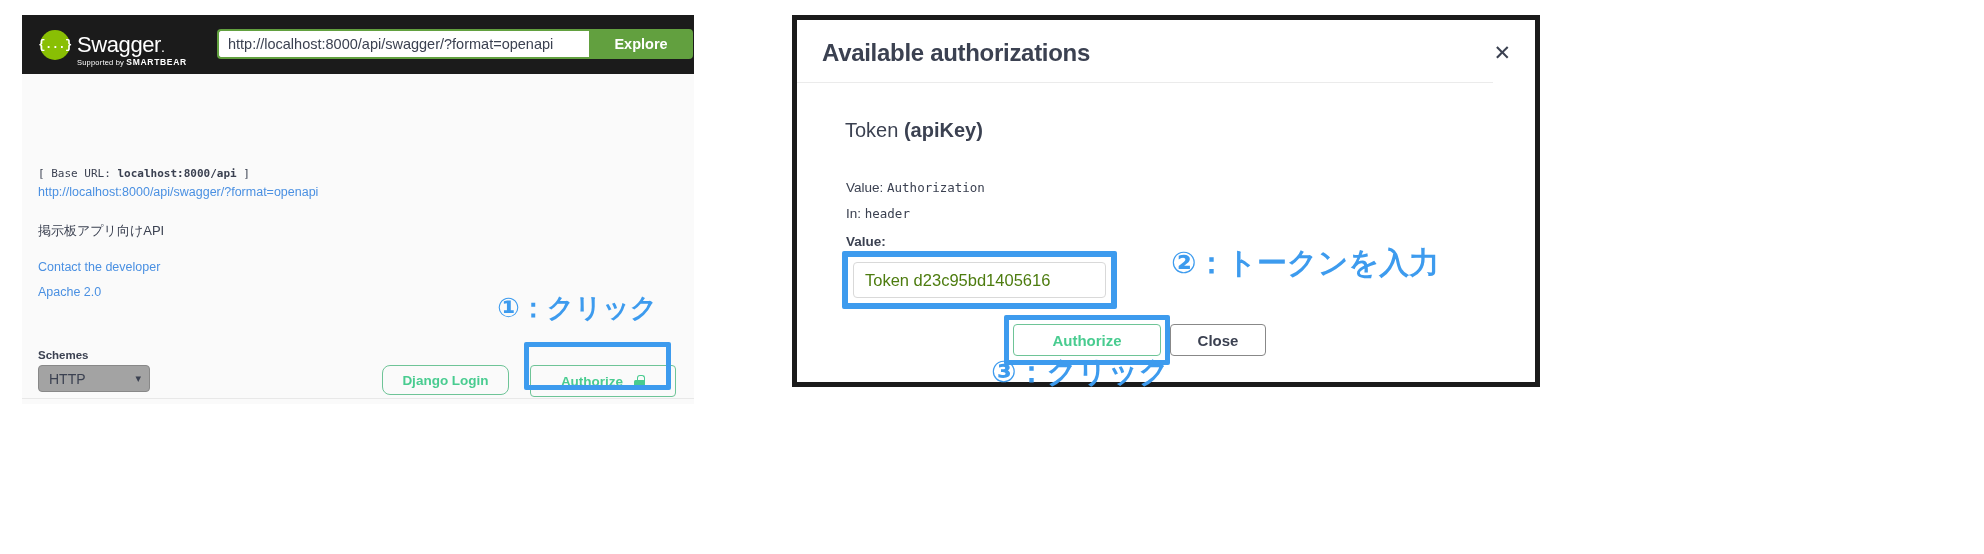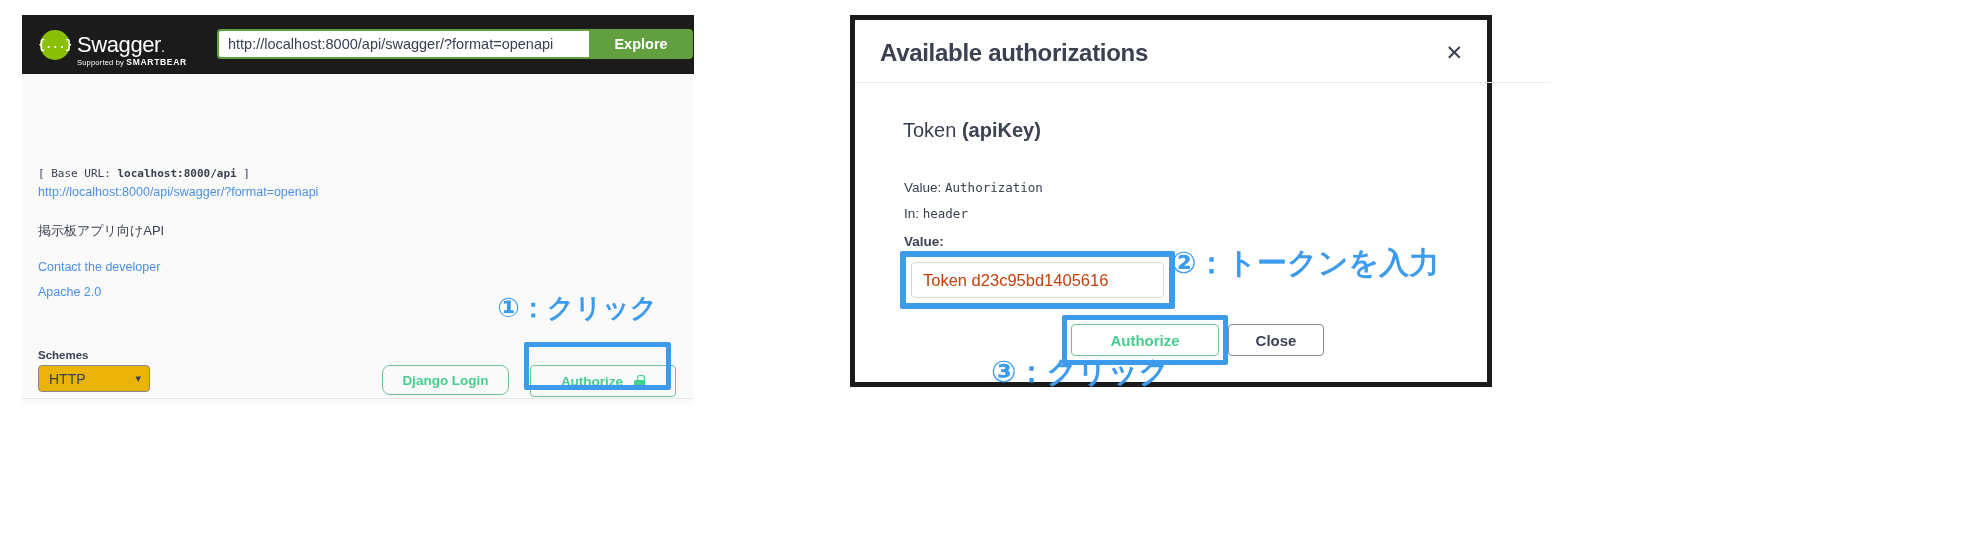--- a/index.html
+++ b/index.html
@@ -46,21 +46,21 @@
   .api-baseurl b{font-weight:bold;}
   .api-link{color:#4a90e2;font-size:12.5px;text-decoration:none;}
   .api-spec-link{position:absolute;left:16px;top:111px;}
   .api-desc{position:absolute;left:16px;top:148px;font-size:13px;color:#3b4151;}
   .api-contact{position:absolute;left:16px;top:186px;}
   .api-license{position:absolute;left:16px;top:211px;}
 
   .scheme-wrap{position:absolute;left:0;top:329px;width:672px;height:56px;background:#fafafa;}
   .schemes-label{position:absolute;left:16px;top:5px;font-size:11.5px;color:#3b4151;font-weight:600;}
   .schemes-select{position:absolute;left:16px;top:21px;width:112px;height:27px;
-                  border:1px solid #888888;border-radius:4px;background:#eab308;
+                  border:1px solid #888888;border-radius:4px;background:#a3a3a3;
                   font-size:14px;color:#3b4151;display:flex;align-items:center;
                   justify-content:space-between;padding:0 8px 0 10px;box-sizing:border-box;
                   cursor:pointer;}
   .caret{font-size:11px;color:#3b4151;}
   .django-btn{position:absolute;left:360px;top:21px;width:127px;height:30px;
               border:1.5px solid #6ec497;border-radius:8px;background:transparent;
               color:#49cc90;font-size:13.5px;font-weight:bold;cursor:pointer;
               font-family:"Liberation Sans",sans-serif;}
   .authorize-btn{position:absolute;left:508px;top:21px;width:144px;height:30px;
                  border:1.5px solid #6ec497;border-radius:4px;background:transparent;
@@ -79,40 +79,40 @@
   
   #hl-authorize{position:absolute;left:524px;top:342px;width:147px;height:48px;
                 border:5px solid #3d9bee;border-radius:2px;box-sizing:border-box;}
 
   
   #annot1{position:absolute;left:497px;top:290px;font-size:27px;color:#3d9bee;
           font-weight:bold;letter-spacing:0px;white-space:nowrap;
           font-family:"DejaVu Sans","Liberation Sans",sans-serif;}
 
   
-  #right-panel{position:absolute;left:850px;top:15px;width:642px;height:372px;
+  #right-panel{position:absolute;left:792px;top:15px;width:748px;height:372px;
                background:#ffffff;border:5px solid #1b1b1b;box-sizing:border-box;}
   .modal-header{position:absolute;left:0;top:0;width:696px;height:63px;
                 border-bottom:1px solid #ebebeb;box-sizing:border-box;}
   .modal-title{position:absolute;left:25px;top:19px;font-size:24px;color:#3b4151;
                font-weight:600;letter-spacing:-0.3px;}
   .modal-close{position:absolute;right:24px;top:22px;font-size:21px;color:#3b4151;
                font-weight:bold;cursor:pointer;line-height:1;}
   .scheme-title{position:absolute;left:48px;top:99px;font-size:20px;color:#3b4151;
                 font-weight:400;}
   .scheme-title b{font-weight:bold;}
   .kv{position:absolute;left:49px;font-size:13.5px;color:#3b4151;}
   .kv .mono{font-family:"DejaVu Sans Mono","Liberation Mono",monospace;font-size:12.5px;}
   #kv-name{top:160px;}
   #kv-in{top:186px;text-align:center;}
   .value-label{position:absolute;left:49px;top:214px;font-size:13.5px;color:#3b4151;
                font-weight:bold;}
   .token-input{position:absolute;left:56px;top:242px;width:253px;height:36px;
                border:1px solid #d9d9d9;border-radius:4px;background:#ffffff;
-               color:#c2410c;font-size:16.5px;padding:0 11px;box-sizing:border-box;
+               color:#4d7c0f;font-size:16.5px;padding:0 11px;box-sizing:border-box;
                outline:none;font-family:"Liberation Sans",sans-serif;}
   #hl-token{position:absolute;left:45px;top:231px;width:275px;height:58px;
             border:6px solid #3d9bee;border-radius:2px;box-sizing:border-box;}
 
   .modal-auth-btn{position:absolute;left:216px;top:304px;width:148px;height:32px;
                   border:1.5px solid #6ec497;border-radius:4px;background:transparent;
                   color:#49cc90;font-size:15px;font-weight:bold;cursor:pointer;
                   font-family:"Liberation Sans",sans-serif;}
   .modal-close-btn{position:absolute;left:373px;top:304px;width:96px;height:32px;
                    border:1.5px solid #888888;border-radius:4px;background:transparent;

